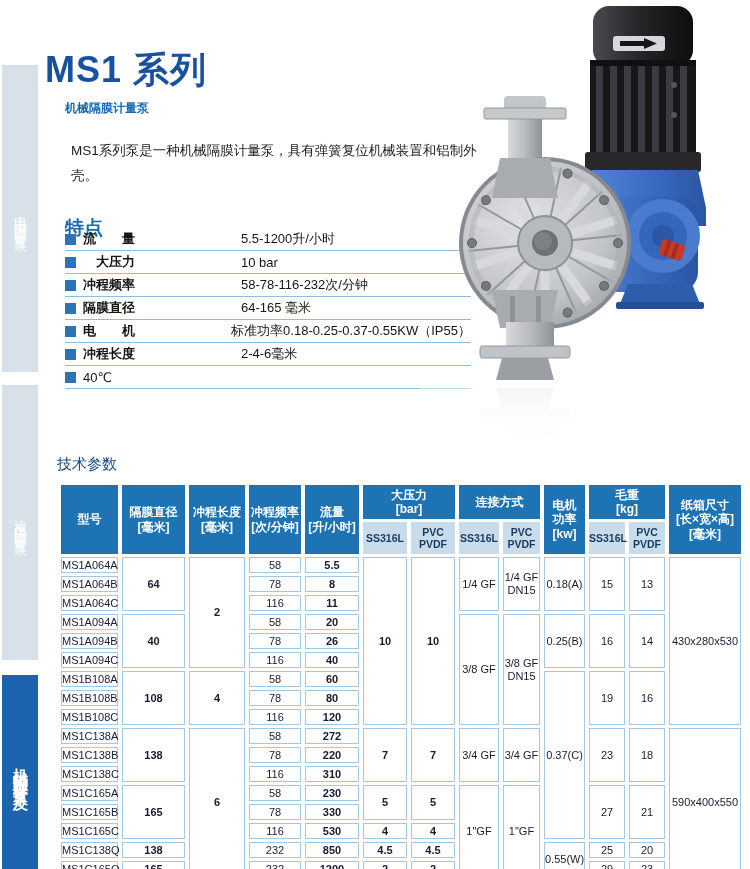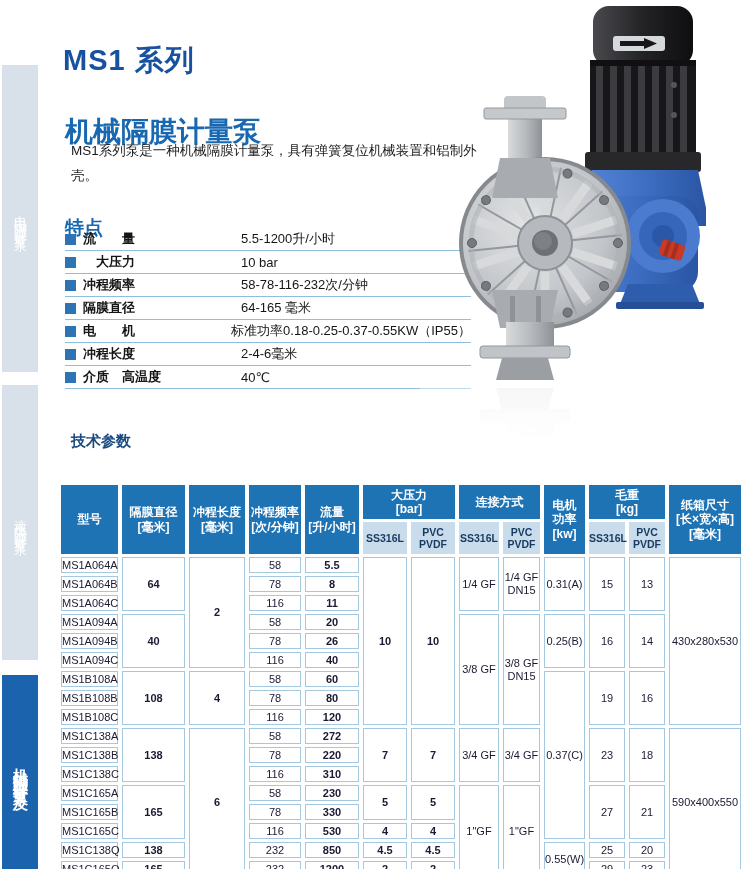--- a/index.html
+++ b/index.html
@@ -5,25 +5,25 @@
   html,body{margin:0;padding:0;}
   body{width:750px;height:869px;position:relative;background:#ffffff;overflow:hidden;
        font-family:"Liberation Sans","DejaVu Sans",sans-serif;}
   
   .side-tab{position:absolute;left:2px;width:36px;writing-mode:vertical-rl;text-orientation:upright;
             display:flex;align-items:center;justify-content:center;letter-spacing:4px;}
   .side-tab.t0{top:65px;height:307px;background:#D8E1E9;color:rgba(255,255,255,.95);font-size:13px;}
   .side-tab.t1{top:385px;height:275px;background:#D8E1E9;color:rgba(255,255,255,.95);font-size:13px;}
   .side-tab.t2{top:675px;height:194px;background:#1C63AE;color:#ffffff;font-weight:700;font-size:15px;}
   
-  .title{position:absolute;left:63px;top:22px;font-size:29px;font-weight:800;color:#17519F;letter-spacing:1px;}
-  .subtitle{position:absolute;left:65px;top:90px;font-size:28px;font-weight:700;color:#1768B0;}
+  .title{position:absolute;left:45px;top:22px;font-size:36px;font-weight:800;color:#17519F;letter-spacing:1px;}
+  .subtitle{position:absolute;left:65px;top:90px;font-size:12px;font-weight:700;color:#1768B0;}
   .desc{position:absolute;left:71px;top:124px;width:432px;font-size:13.5px;line-height:25px;color:#1d1d1f;}
   .feat-head{position:absolute;left:65px;top:196px;font-size:19px;font-weight:700;color:#1768B0;}
-  .specs-head{position:absolute;left:57px;top:417px;font-size:15px;font-weight:700;color:#17497F;margin-left:14px;}
+  .specs-head{position:absolute;left:57px;top:440px;font-size:15px;font-weight:400;color:#17497F;}
   
   .features{position:absolute;left:65px;top:228px;width:406px;z-index:1;}
   .feat-row{display:flex;align-items:center;height:22px;border-bottom:1px solid #8FBEDC;}
   .feat-bullet{width:11px;height:11px;background:#2E74B5;margin-right:7px;flex:none;}
   .feat-label{font-weight:700;font-size:13px;color:#151515;width:158px;white-space:pre;}
   .feat-value{font-size:13px;color:#151515;white-space:pre;}
   
   .pump{position:absolute;left:420px;top:0;width:330px;height:440px;z-index:2;}
   
   table.specs{position:absolute;left:57px;top:482px;width:688px;table-layout:fixed;
@@ -77,21 +77,20 @@
       <span class="feat-label">电　　机</span>
       <span class="feat-value">标准功率0.18-0.25-0.37-0.55KW（IP55）</span>
     </div>
     <div class="feat-row">
       <span class="feat-bullet"></span>
       <span class="feat-label">冲程长度</span>
       <span class="feat-value">2-4-6毫米</span>
     </div>
     <div class="feat-row">
       <span class="feat-bullet"></span>
-      <span class="feat-label">介质　高温度</span>
       <span class="feat-value">40℃</span>
     </div>
   </div>
 
 <svg class="pump" viewBox="0 0 330 440" xmlns="http://www.w3.org/2000/svg">
   <defs>
     <linearGradient id="gM" x1="0" y1="0" x2="1" y2="0">
       <stop offset="0" stop-color="#d8dadc"></stop>
         <stop offset=".5" stop-color="#b8bbbf"></stop>
         <stop offset="1" stop-color="#8e9196"></stop>
@@ -275,21 +274,21 @@
         <td class=" model">MS1A064A</td>
         <td rowspan="3" class=" bold">64</td>
         <td rowspan="6" class=" bold">2</td>
         <td class="">58</td>
         <td class=" bold">5.5</td>
         <td rowspan="9" class=" bold">10</td>
         <td rowspan="9" class=" bold">10</td>
         <td rowspan="3" class="">1/4 GF</td>
         <td rowspan="3" class=" wrap">1/4 GF
 DN15</td>
-        <td rowspan="3" class="">0.31(A)</td>
+        <td rowspan="3" class="">0.18(A)</td>
         <td rowspan="3" class="">15</td>
         <td rowspan="3" class="">13</td>
         <td rowspan="9" class="">430x280x530</td>
       </tr>
       <tr>
         <td class=" model">MS1A064B</td>
         <td class="">78</td>
         <td class=" bold">8</td>
       </tr>
       <tr>

